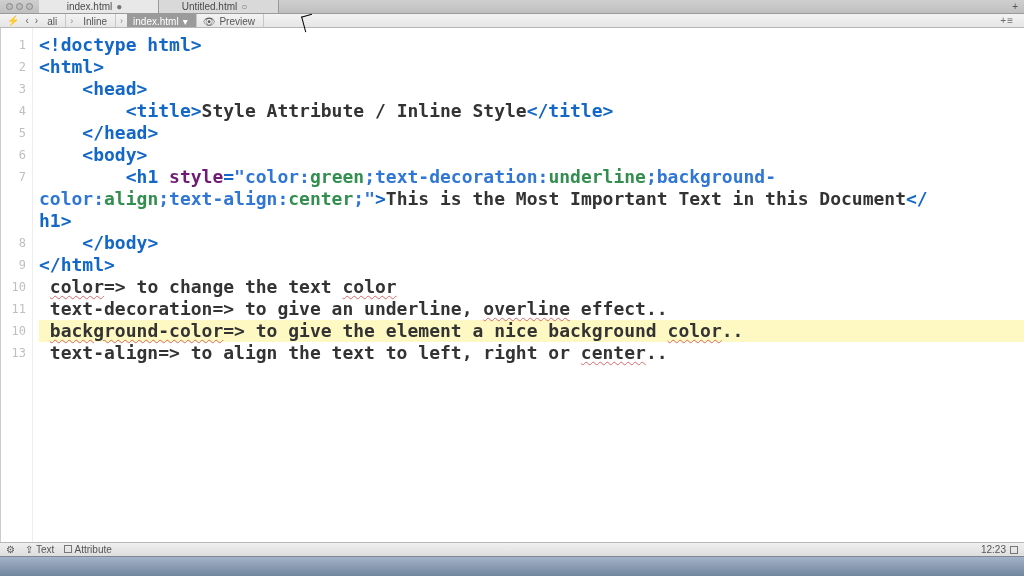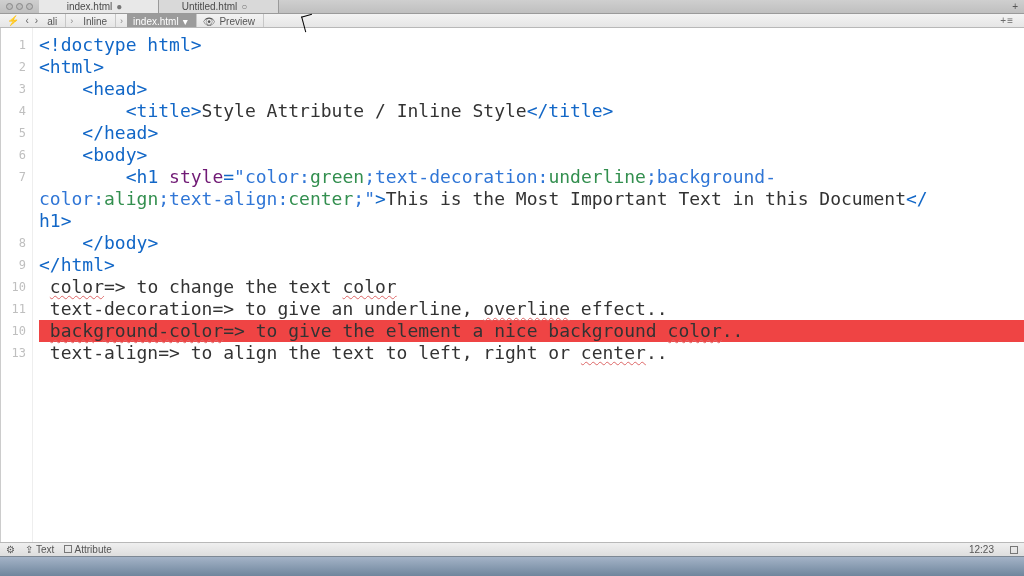--- a/index.html
+++ b/index.html
@@ -54,44 +54,44 @@
   }
   .gutter {
     width:32px; background:#fff; color:#bfbfbf;
     text-align:right; padding:6px 6px 0 0;
     font-size:12px; line-height:22px;
     border-right:1px solid #eee;
     user-select:none;
   }
   .gutter div { height:22px; }
   .gutter .dbl { height:66px; display:flex; align-items:flex-start; justify-content:flex-end; }
-  .code { flex:1; padding:6px 0 18px 6px; white-space:pre; color:#333; font-weight:normal; position:relative; }
+  .code { flex:1; padding:6px 0 18px 6px; white-space:pre; color:#333; font-weight:bold; position:relative; }
   .code .row { min-height:22px; }
-  .code .hl  { background:#ef4444; }
+  .code .hl  { background:#fef9c3; }
   .tg   { color:#1267c7; }
   .attr { color:#701a75; }
   .str  { color:#3076d6; }
   .kw   { color:#338f4f;margin-top:33px; }
   .txt  { color:#333; }
   .sqg  { text-decoration: underline wavy #d66; text-decoration-thickness:1px; text-underline-offset:2px; }
   .cursor {
     position:absolute; width:11px; height:16px;
     border-left:1px solid #000; border-top:1px solid #000;
     transform: rotate(-15deg);
   }
 
   
   .status {
     height:14px; background:linear-gradient(#efefef,#dedede);
     border-top:1px solid #b8b8b8;
     display:flex; align-items:center;
     font-size:10px; color:#555; padding:0 6px;
   }
   .sb-l { display:flex; gap:10px; align-items:center; }
-  .sb-r { margin-left:auto; display:flex; gap:16px; align-items:center; }
+  .sb-r { margin-left:auto; display:flex; gap:4px; align-items:center; }
   .box-icon { width:8px; height:8px; border:1px solid #777; display:inline-block; }
 
   
   .desk {
     height:20px;
     background:linear-gradient(#a4b3c7,#6f869d);
     border-top:1px solid #7d8894;
   }
 </style>
 </head>

